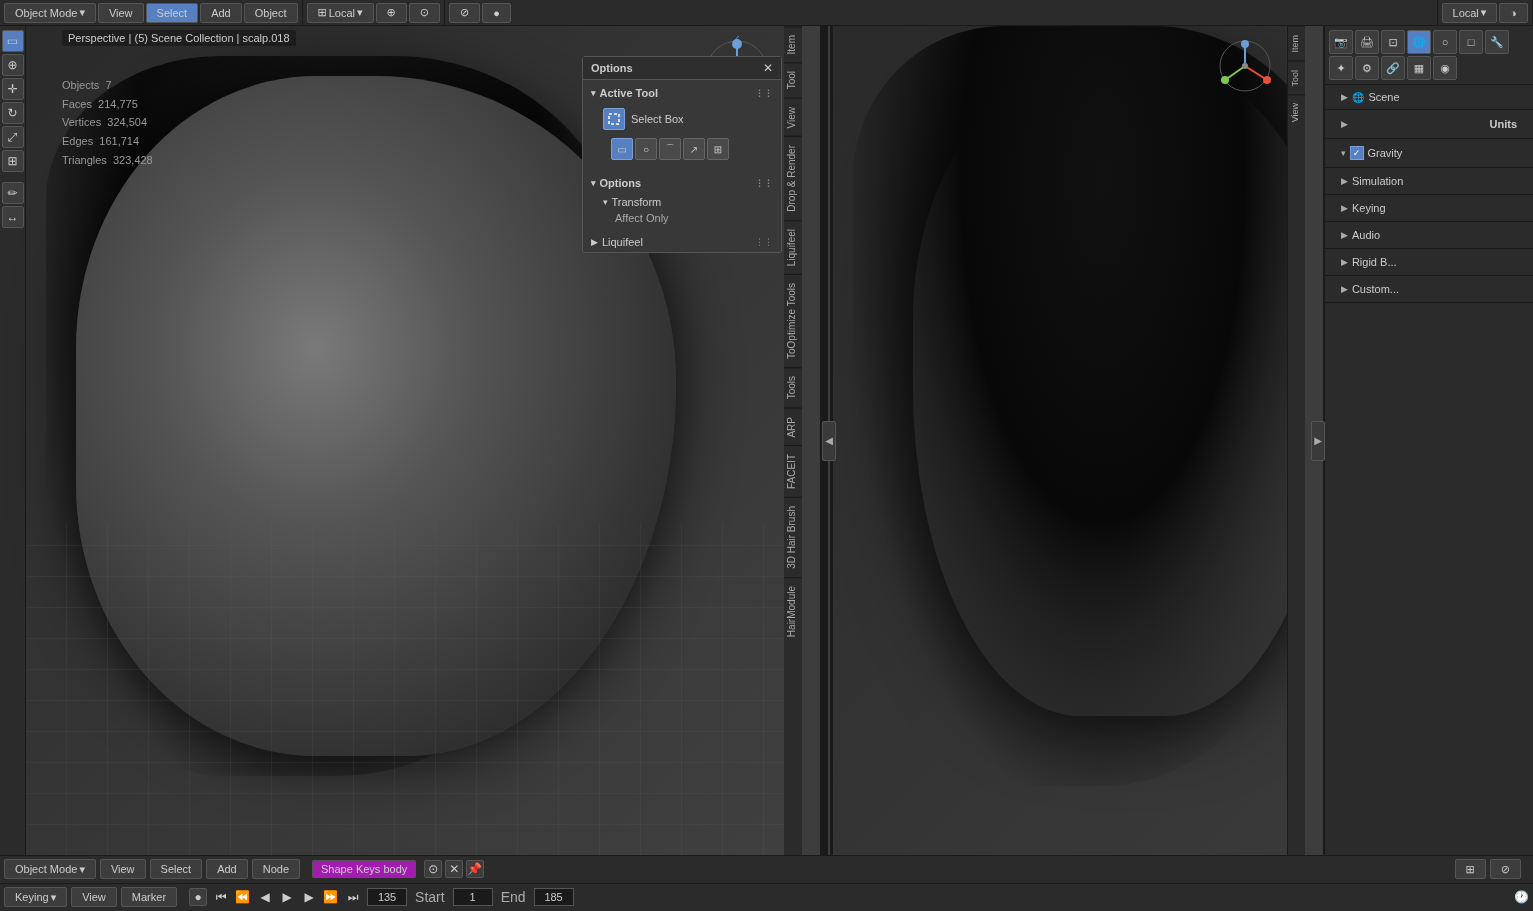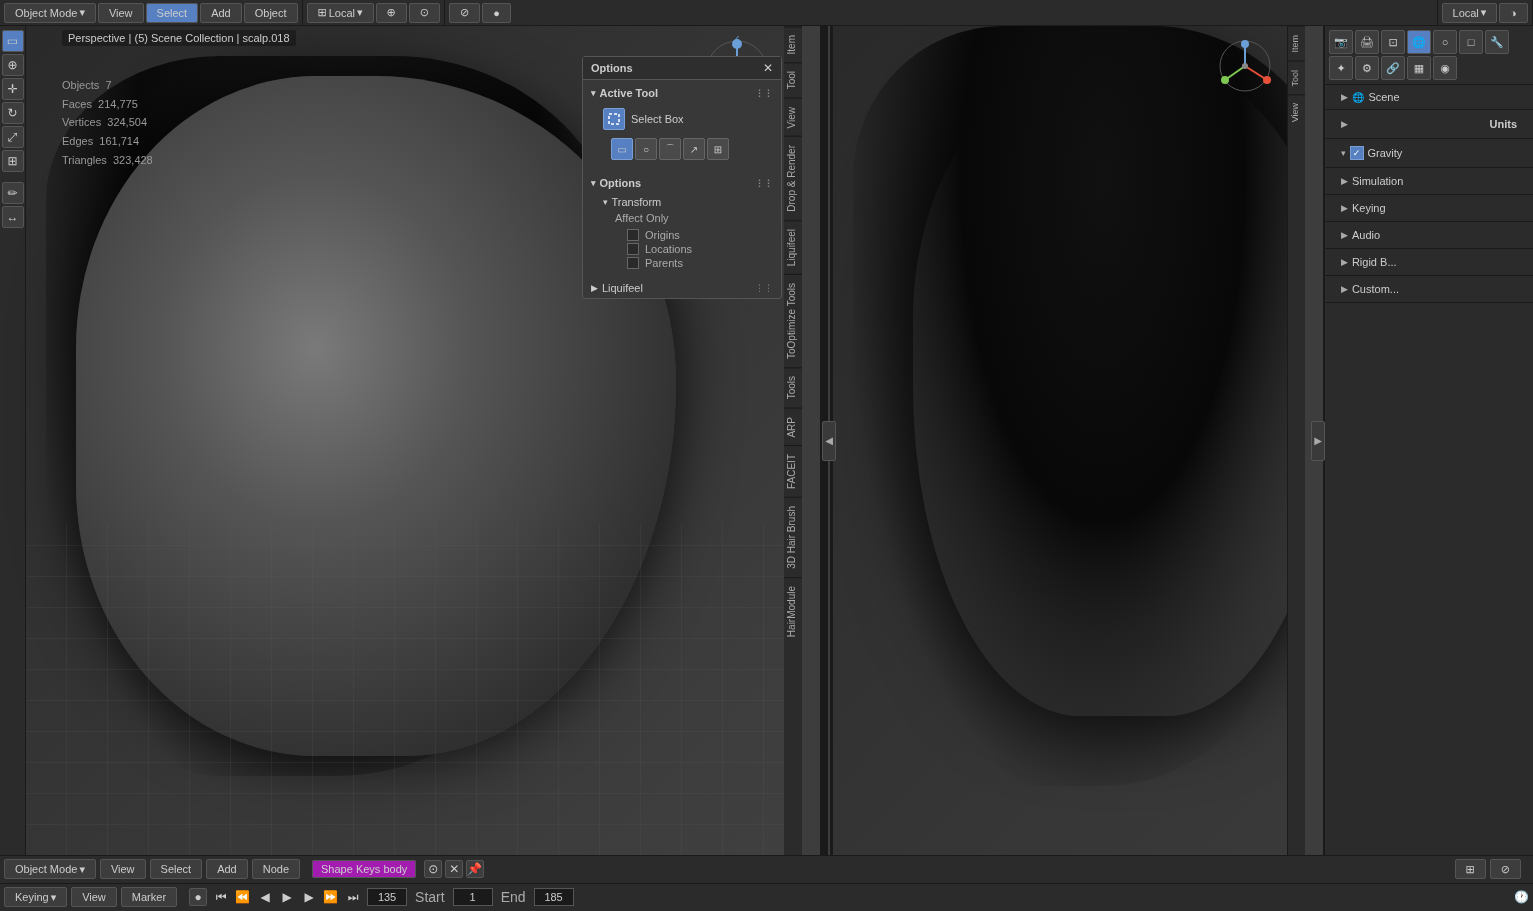--- a/index.html
+++ b/index.html
@@ -770,34 +770,20 @@
 
             <div class="subsection-header">
               <span class="arrow">▾</span>
               <span>Transform</span>
             </div>
 
             <div class="affect-only-row">
               <span>Affect Only</span>
             </div>
 
-            <div class="checkboxes-col">
-              <div class="checkbox-row">
-                <div class="checkbox"></div>
-                <span>Origins</span>
-              </div>
-              <div class="checkbox-row">
-                <div class="checkbox"></div>
-                <span>Locations</span>
-              </div>
-              <div class="checkbox-row">
-                <div class="checkbox"></div>
-                <span>Parents</span>
-              </div>
-            </div>
           </div>
         </div>
 
         <div class="workspace-row">
           <span class="arrow">▶</span>
           <span>Liquifeel</span>
           <span style="margin-left:auto; font-size:9px; color:#888;">⋮⋮</span>
         </div>
       </div>
 

